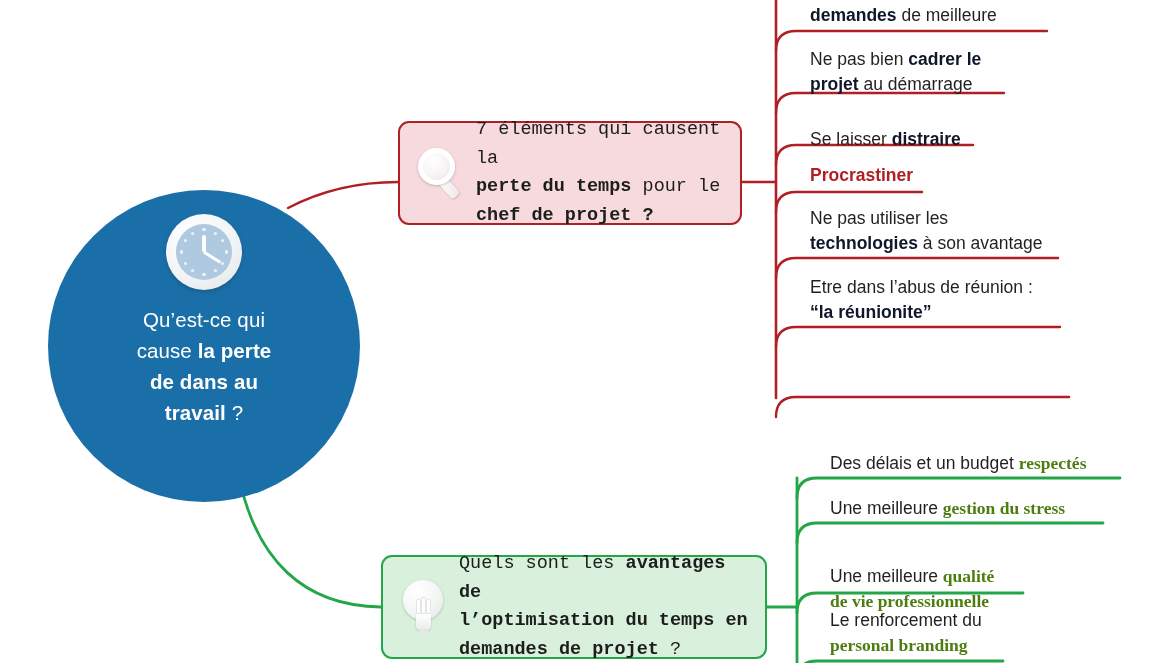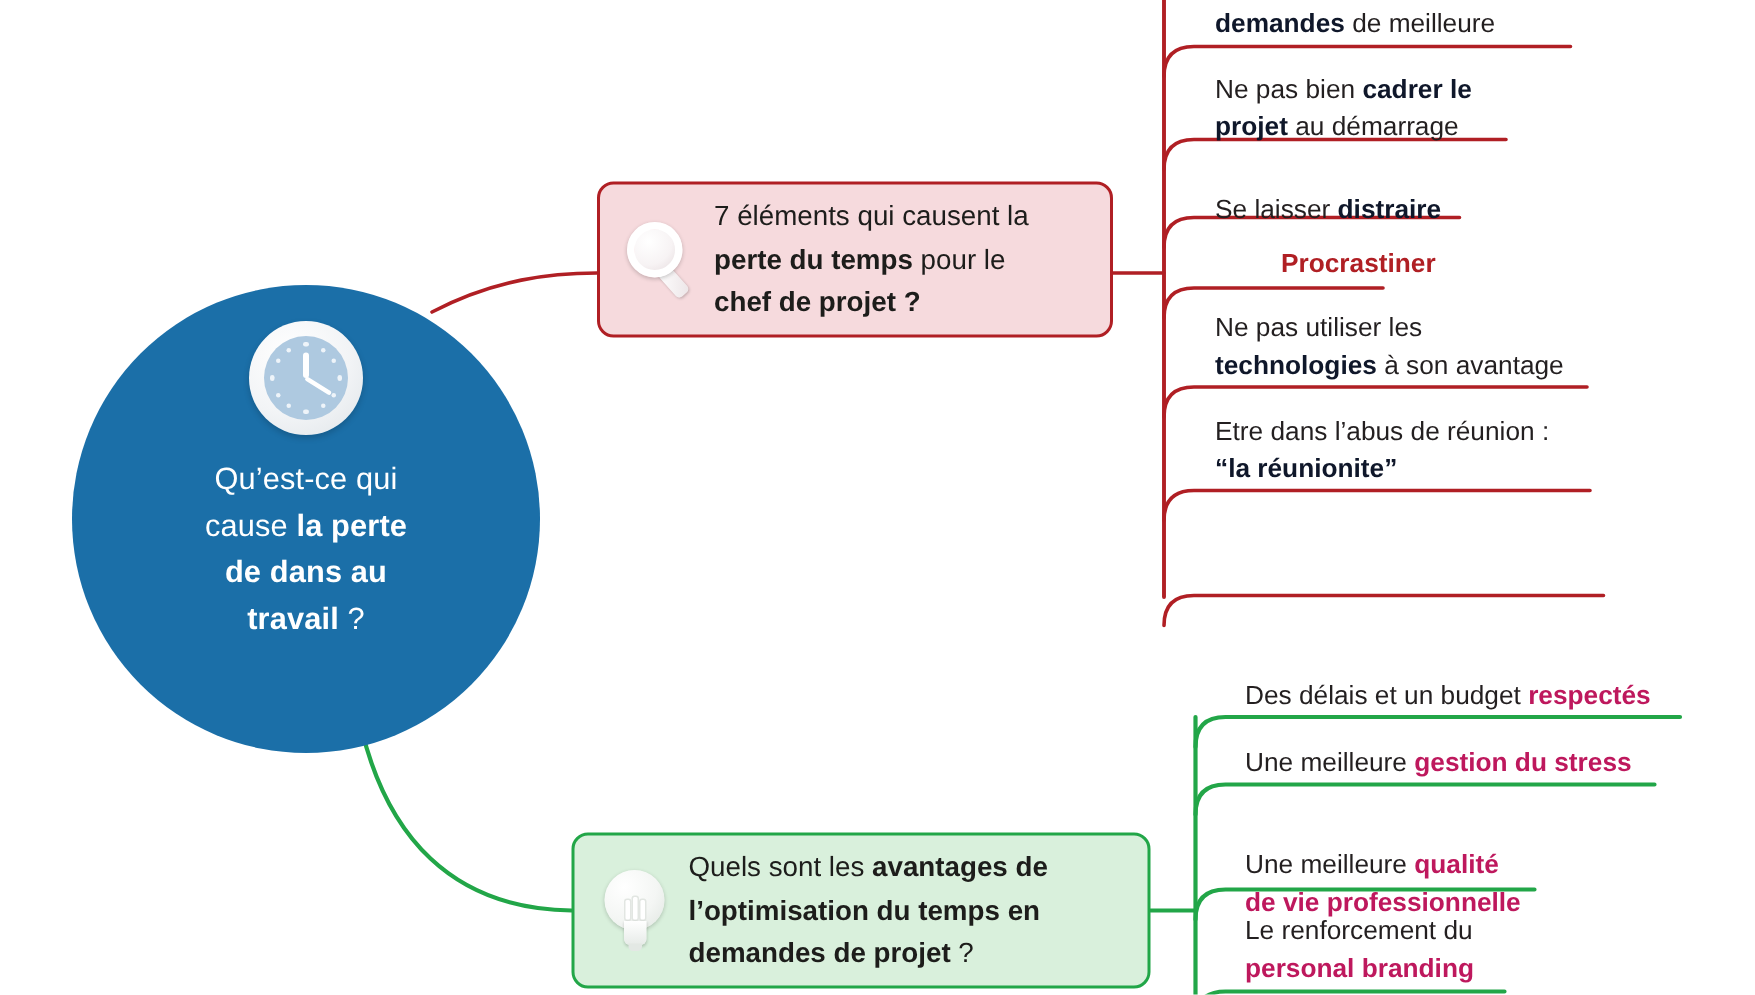--- a/index.html
+++ b/index.html
@@ -57,20 +57,21 @@
   .hand-h{width:3.6px;height:17px;left:26.2px;top:11px;transform:rotate(0deg);}
   .hand-m{width:3.2px;height:20px;left:26.4px;top:8px;transform:rotate(122deg);}
 
   
   .topic{
     position:absolute;
     box-sizing:border-box;
     border-radius:11px;
     display:flex;align-items:center;
     padding:10px 14px 10px 12px;
+    font-family:Liberation Mono, monospace;
   }
   .topic .ticon{flex:0 0 auto;width:58px;height:62px;position:relative;margin-right:6px;}
   .topic .tlabel{font-size:18.5px;line-height:28.5px;color:#1d1d1b;}
   .topic .tlabel b{font-weight:bold;}
 
   #topic-pink{
     left:398px;top:121px;width:344px;height:104px;
     background:#F6DADD;border:2.4px solid #B01F24;
   }
   #topic-green{
@@ -118,21 +119,21 @@
   
   .leaf{
     position:absolute;
     font-size:17.5px;
     line-height:25px;
     color:#231f20;
     white-space:nowrap;
   }
   .leaf b{font-weight:bold;}
   .leaf.red b{color:#0f172a;}
-  .leaf.green b{color:#be185d;}
+  .leaf.green b{color:#4d7c0f;font-family:Liberation Serif, serif;}
   .leaf.allred{color:#B01F24;font-weight:bold;}
 </style>
 </head>
 <body>
 
 <div id="canvas">
 
   <svg id="wires" viewBox="0 0 1170 663">
 
     <path d="M288 208 C 330 186, 368 182, 398 182" fill="none" stroke="#B01F24" stroke-width="2.4" stroke-linecap="round"></path>
@@ -226,21 +227,21 @@
 
   <div class="leaf red" style="left:810px;top:47px;">
     <span>Ne pas bien </span><b>cadrer le</b><br>
     <b>projet</b><span> au démarrage</span>
   </div>
 
   <div class="leaf red" style="left:810px;top:127px;">
     <span>Se laisser </span><b>distraire</b>
   </div>
 
-  <div class="leaf allred" style="left:810px;top:163px;margin-left:44px;">
+  <div class="leaf allred" style="left:810px;top:163px;">
     <span>Procrastiner</span>
   </div>
 
   <div class="leaf red" style="left:810px;top:206px;">
     <span>Ne pas utiliser les</span><br>
     <b>technologies</b><span> à son avantage</span>
   </div>
 
   <div class="leaf red" style="left:810px;top:275px;">
     <span>Etre dans l’abus de réunion :</span><br>

